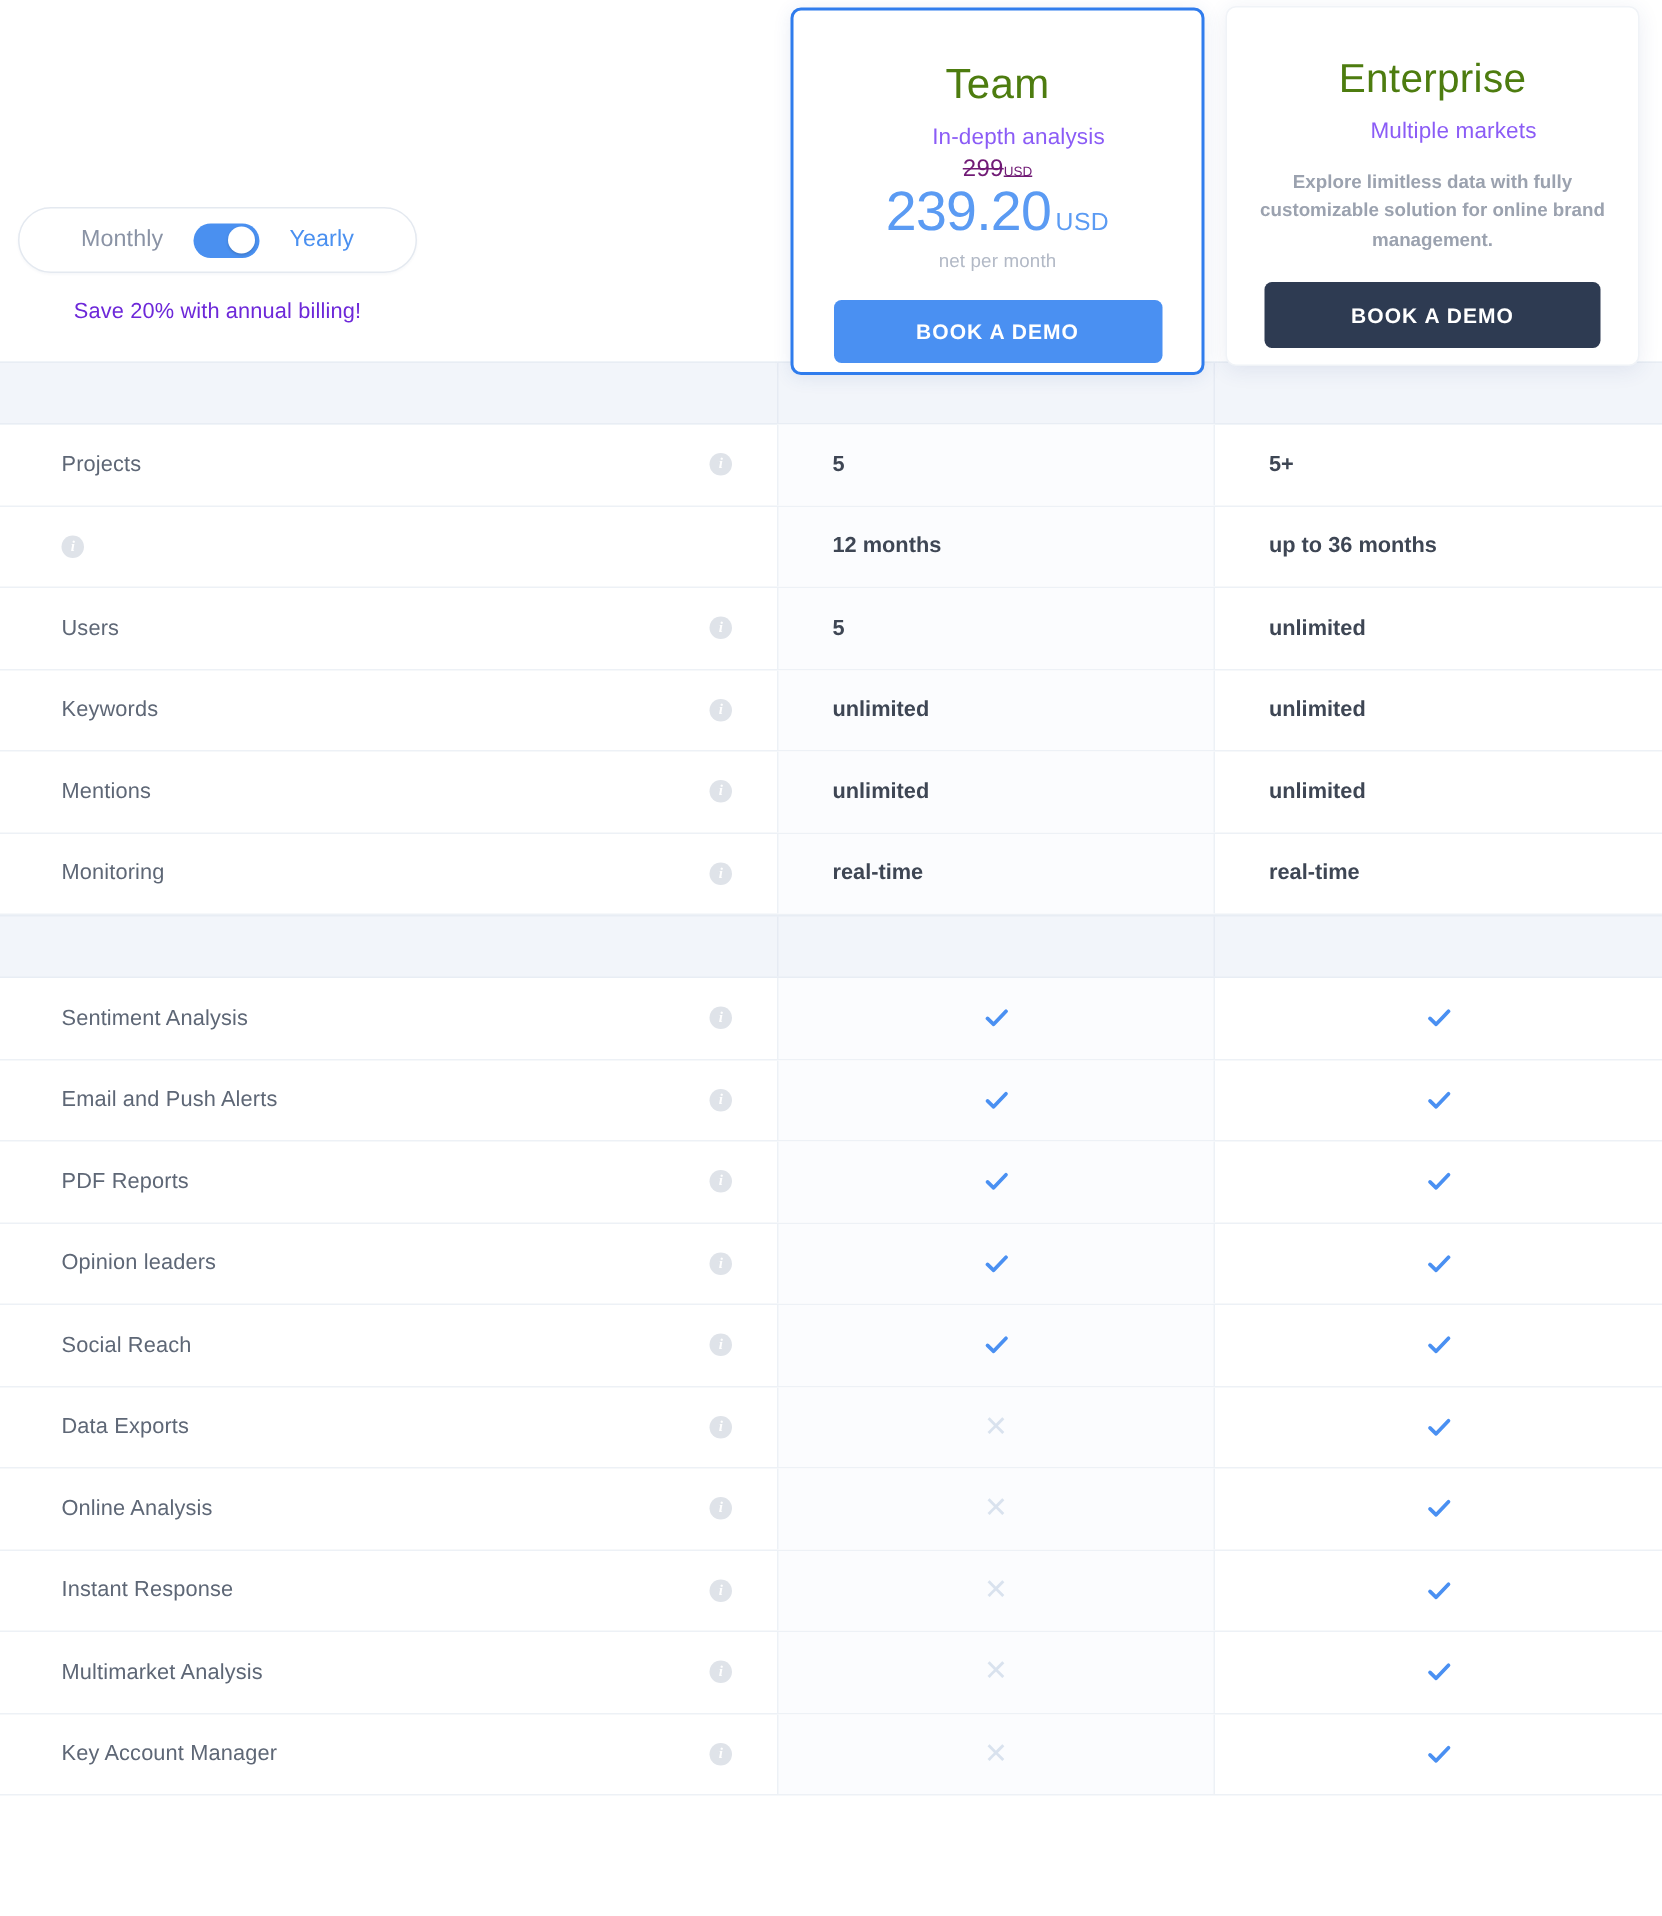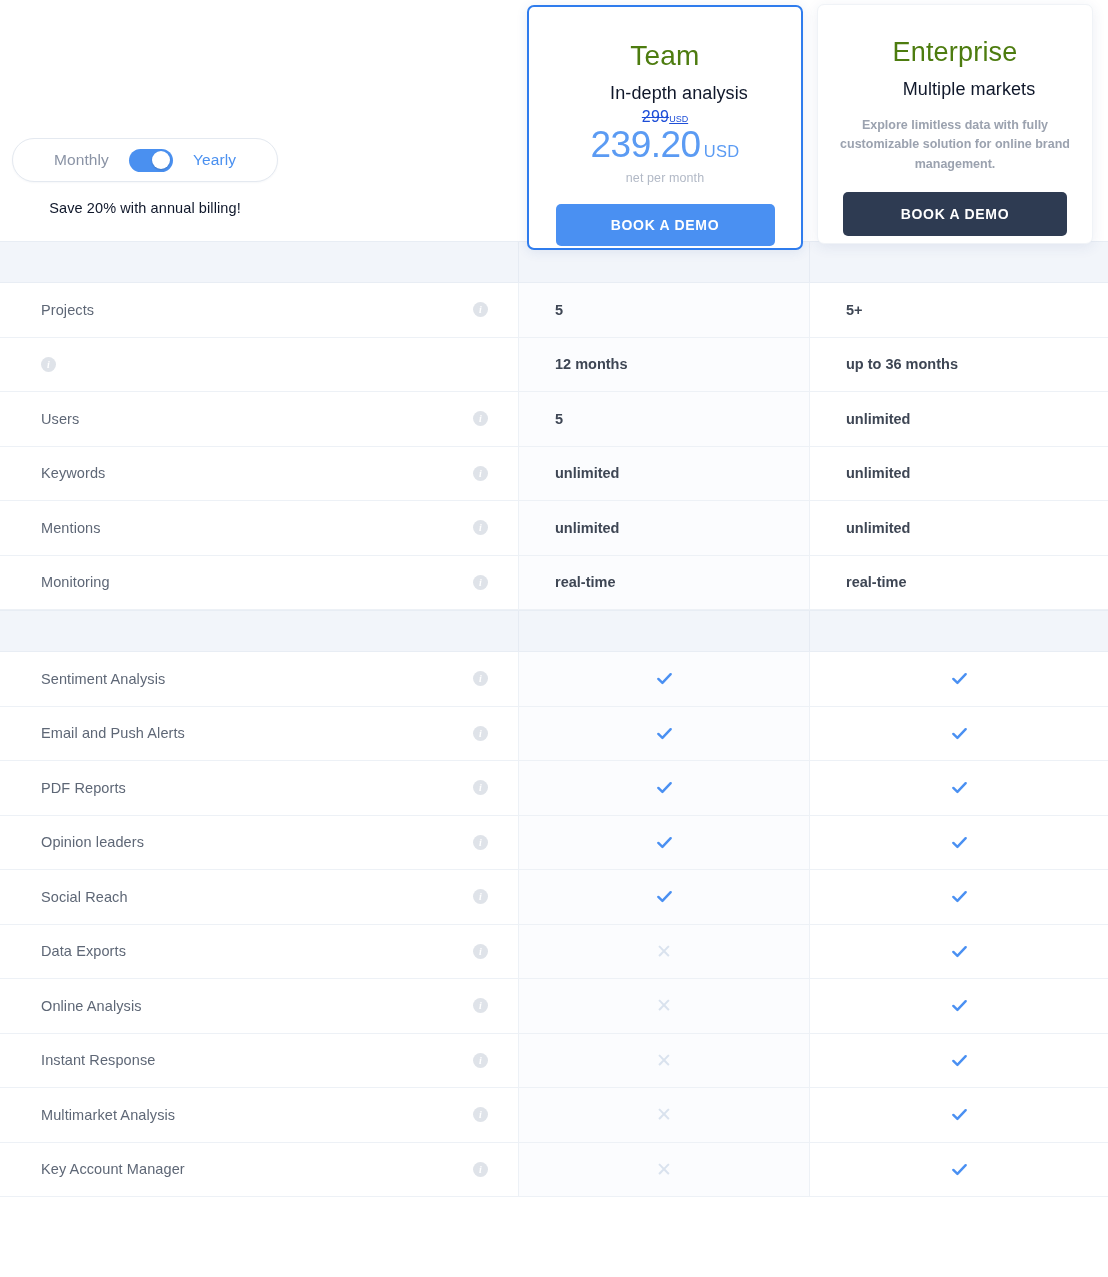--- a/index.html
+++ b/index.html
@@ -44,21 +44,21 @@
     position: absolute;
     top: 2.5px; right: 2.5px;
     width: 18px; height: 18px;
     border-radius: 50%;
     background: #ffffff;
     box-shadow: 0 1px 2px rgba(0,0,0,.18);
   }
   .save-note {
     margin-top: 18px;
     font-size: 14.5px;
-    color: #0f172a;
+    color: #6d28d9;
     letter-spacing: .1px;
   }
 
   
   .card {
     position: absolute;
     background: #ffffff;
     border-radius: 7px;
     text-align: center;
   }
@@ -77,30 +77,30 @@
     z-index: 4;
   }
   .plan-name {
     color: #4d7c0f;
     font-weight: 400;
     letter-spacing: .2px;
   }
   .card-team .plan-name { font-size: 28px; margin-top: 33px; }
   .card-ent  .plan-name { font-size: 27px; margin-top: 32px; }
   .plan-sub {
-    font-size: 18px;
-    color: #0f172a;
+    font-size: 15px;
+    color: #8b5cf6;
     margin-top: 11px;
     letter-spacing: .1px;
     margin-left: 28px;
   }
   .old-price {
     margin-top: 4px;
     font-size: 16px;
-    color: #1d4ed8;
+    color: #701a75;
     text-decoration: line-through;
     letter-spacing: .2px;
   }
   .old-price .cur { font-size: 9px; letter-spacing: 0; }
   .price-row {
     margin-top: 0px;
     color: #5b9bf3;
     line-height: 1.05;
   }
   .price-main { font-size: 37px; font-weight: 400; letter-spacing: -.5px; }

